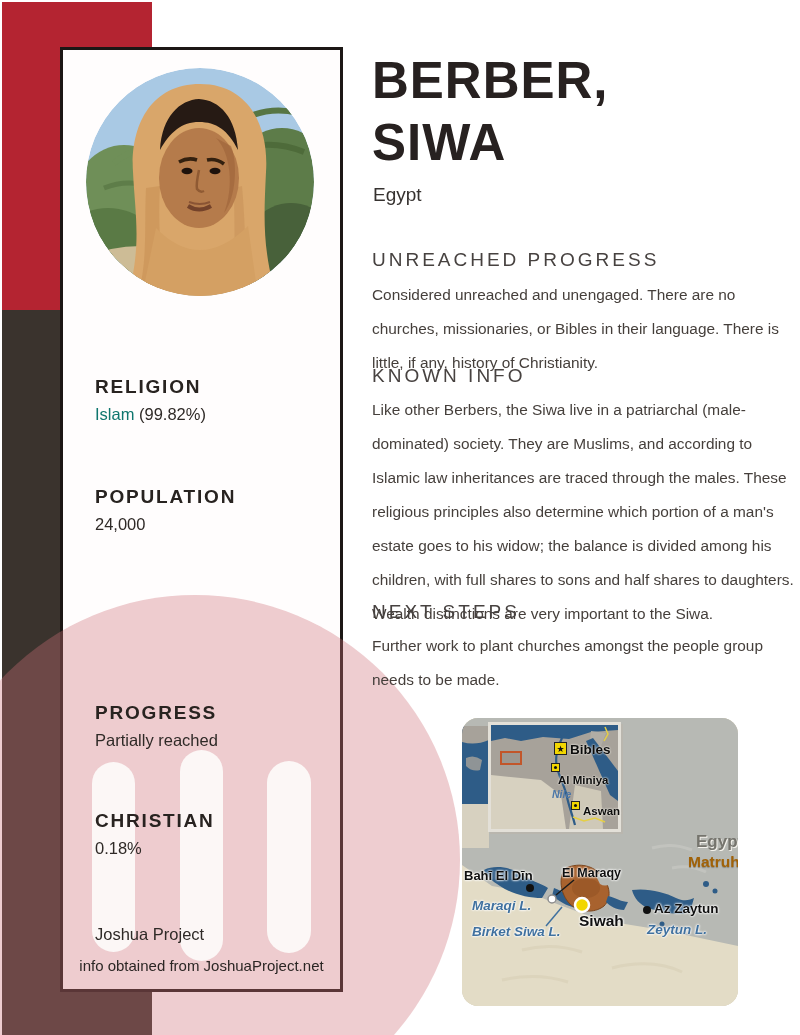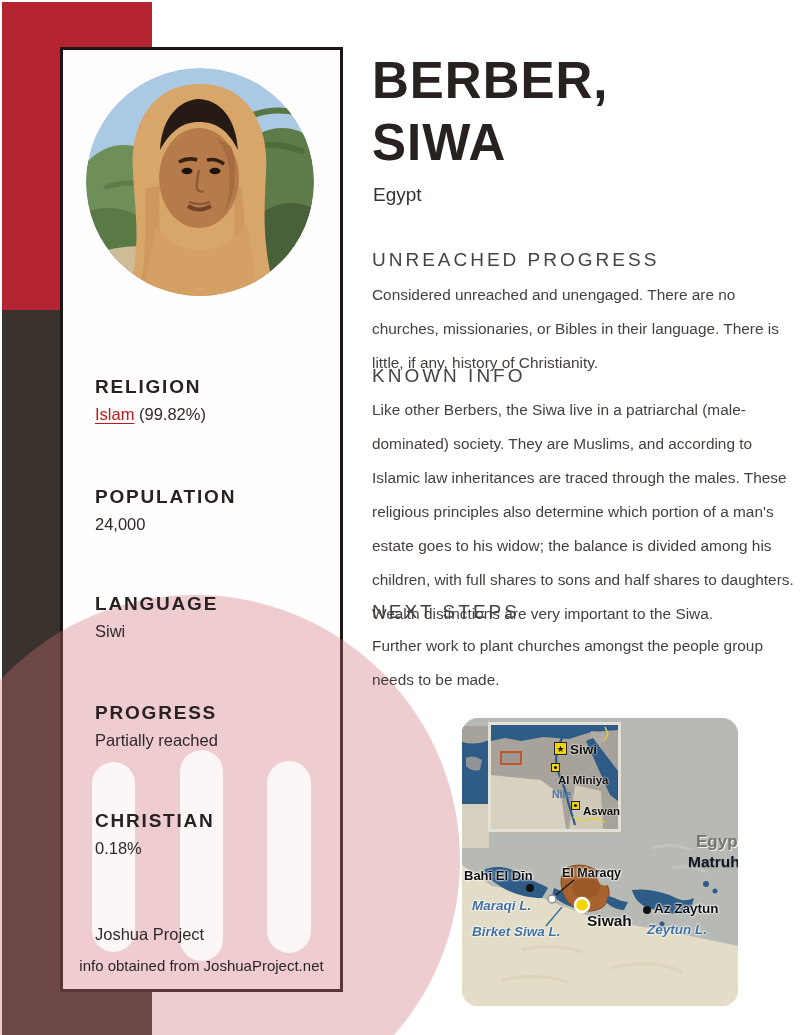--- a/index.html
+++ b/index.html
@@ -17,21 +17,21 @@
   .card { left:60px; top:47px; width:283px; height:945px; background:#fffdfd; border:3px solid #1c1715; }
   .photo { left:86px; top:68px; width:228px; height:228px; border-radius:50%; overflow:hidden; }
   .photo svg { display:block; }
 
   .card-section { left:95px; width:235px;margin-top:36px; }
   .sec-religion   { top:340px; } .sec-population { top:450px; }
   .sec-language   { top:557px; } .sec-progress   { top:666px; }
   .sec-christian  { top:774px; } .sec-sponsor    { top:882px; }
   .card-label { font-size:19px; font-weight:bold; letter-spacing:1.8px; color:#282320; }
   .card-value { margin-top:7px; font-size:16.5px; color:#2f2a27; }
-  .islam-link { text-decoration:underline; text-underline-offset:3px; color:#b91c1c; }
+  .islam-link { text-underline-offset:3px; color:#0f766e; }
   .card-footer { left:63px; top:957px; width:277px; text-align:center; font-size:15px; color:#2b2624; }
 
   .pillar { background:#fcf7f6; border-radius:22px; }
   .pillar-1 { left:92px;  top:762px; width:43px; height:190px; }
   .pillar-2 { left:180px; top:750px; width:43px; height:211px; }
   .pillar-3 { left:267px; top:761px; width:44px; height:192px; }
 
   
   .title { left:372px; top:50px; width:420px; font-size:51px; line-height:62px; font-weight:bold;
            letter-spacing:1px; color:#272120; }
@@ -45,44 +45,44 @@
   
   .map { left:462px; top:718px; width:276px; height:288px; border-radius:16px; overflow:hidden;
          background:#e3dcc6; box-shadow:inset 0 0 0 1px rgba(0,0,0,0.08); }
   .map svg.base { position:absolute; left:0; top:0; }
   .map-label { position:absolute; white-space:nowrap; color:#0f0f0f; font-weight:bold;
                text-shadow:0 0 2px #fff,0 0 2px #fff,0 0 3px #fff; }
   .lake-label { color:#40719f; font-style:italic; }
   .lbl-bahi    { left:2px;   top:150px; font-size:13px; }
   .lbl-maraqy  { left:100px; top:148px; font-size:12.5px; }
   .lbl-maraqil { left:10px;  top:180px; font-size:13.5px; }
-  .lbl-siwah   { left:117px; top:194px; font-size:15.5px;margin-left:8px; }
+  .lbl-siwah   { left:117px; top:194px; font-size:15.5px; }
   .lbl-birket  { left:10px;  top:206px; font-size:13.5px; }
   .lbl-zaytun  { left:192px; top:183px; font-size:13.5px; }
   .lbl-zeytunl { left:185px; top:204px; font-size:13.5px; }
   .lbl-egypt   { left:234px; top:114px; font-size:17px; color:#75746d;
                  text-shadow:1px 1px 0 #f4f2ec; }
-  .lbl-matruh  { left:226px; top:135px; font-size:15.5px; color:#0f172a;
+  .lbl-matruh  { left:226px; top:135px; font-size:15.5px; color:#a16207;
                  text-shadow:0 1px 1px #8a887f; }
 
   .inset { position:absolute; left:26px; top:4px; width:133px; height:110px; background:#a7a29a;
            border:3px solid #e3e0d8; box-shadow:2px 2px 0 #b9b6ae, inset 0 0 0 1px #98958d; }
   .inset svg { position:absolute; left:0; top:0; }
   .marker-sq { position:absolute; background:#f2d600; border:1.5px solid #222;
                display:flex; align-items:center; justify-content:center; }
   .mk-cairo   { left:63px; top:17px; width:13px; height:13px; font-size:9px; color:#111; }
   .mk-miniya  { left:60px; top:38px; width:9px; height:9px; }
   .mk-aswan   { left:80px; top:76px; width:9px; height:9px; }
   .marker-dot { width:3px; height:3px; border-radius:50%; background:#111; }
   .inset-label { position:absolute; white-space:nowrap; font-weight:bold; color:#0c0c0c;
                  text-shadow:0 0 2px #e9e6df,0 0 2px #e9e6df; }
   .il-cairo  { left:79px; top:17px; font-size:13.5px; }
   .il-miniya { left:67px; top:49px; font-size:11.5px; }
   .il-aswan  { left:92px; top:80px; font-size:11.5px; }
-  .il-nile   { left:61px; top:63px; font-size:10.5px; font-weight:bold; 
+  .il-nile   { left:61px; top:63px; font-size:10.5px; font-weight:bold; font-style:italic;
                color:#4a76a8; text-shadow:none; }
 </style>
 </head>
 <body>
 
 <div class="page">
 
   <div class="abs rect-red"></div>
   <div class="abs rect-brown"></div>
 
@@ -131,24 +131,20 @@
   <div class="abs pillar pillar-3"></div>
 
   <div class="abs card-section sec-religion">
     <div class="card-label">RELIGION</div>
     <div class="card-value"><span class="islam-link">Islam</span> <span>(99.82%)</span></div>
   </div>
   <div class="abs card-section sec-population">
     <div class="card-label">POPULATION</div>
     <div class="card-value">24,000</div>
   </div>
-  <div class="abs card-section sec-language">
-    <div class="card-label">LANGUAGE</div>
-    <div class="card-value">Siwi</div>
-  </div>
   <div class="abs card-section sec-progress">
     <div class="card-label">PROGRESS</div>
     <div class="card-value">Partially reached</div>
   </div>
   <div class="abs card-section sec-christian">
     <div class="card-label">CHRISTIAN</div>
     <div class="card-value">0.18%</div>
   </div>
   <div class="abs card-section sec-sponsor">
     <div class="card-value">Joshua Project</div>
@@ -221,20 +217,20 @@
       </svg>
       <div class="marker-sq mk-cairo">
           <span>★</span>
         </div>
       <div class="marker-sq mk-miniya">
           <span class="marker-dot"></span>
         </div>
       <div class="marker-sq mk-aswan">
           <span class="marker-dot"></span>
         </div>
-      <div class="inset-label il-cairo">Siwi</div>
+      <div class="inset-label il-cairo">Bibles</div>
       <div class="inset-label il-miniya">Al Miniya</div>
       <div class="inset-label il-nile">Nile</div>
       <div class="inset-label il-aswan">Aswan</div>
     </div>
   </div>
 
 </div>
 
 </body></html>

